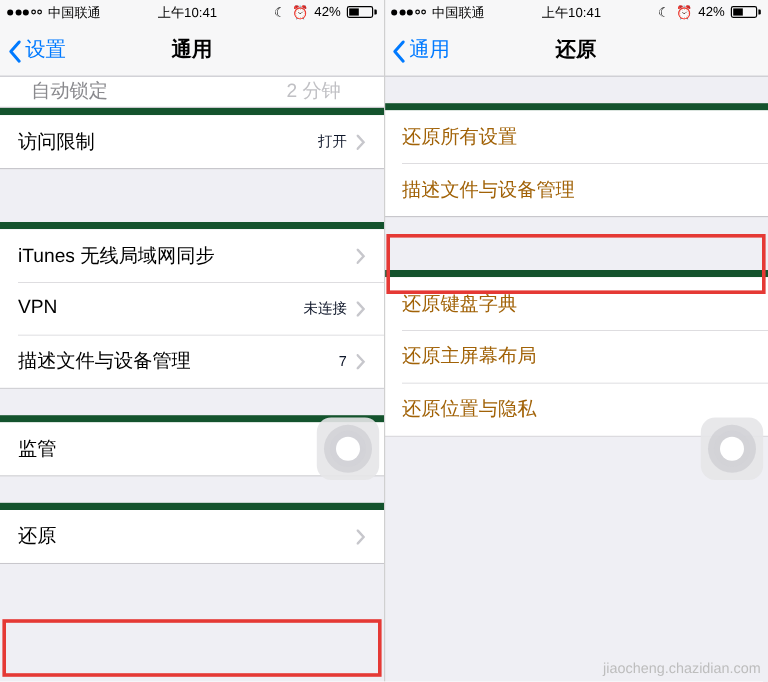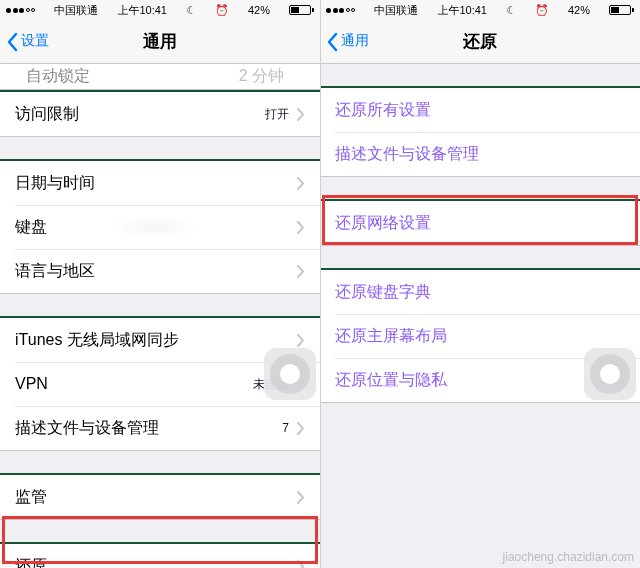--- a/index.html
+++ b/index.html
@@ -1,35 +1,35 @@
 <!DOCTYPE html>
 <html><head>
 <meta charset="utf-8">
 <style>
 *{margin:0;padding:0;box-sizing:border-box;font-family:-apple-system,"Helvetica Neue",Arial,sans-serif;-webkit-font-smoothing:antialiased}
 body{width:640px;height:568px;background:#fff;position:relative;overflow:hidden}
 .phones{display:flex;width:640px;height:568px}
 .phone{width:320px;height:568px;background:#efeff4;position:relative;overflow:hidden}
 .divider-v{position:absolute;left:320px;top:0;width:1px;height:568px;background:#d0d0d0}
 .status{height:20px;background:#f7f7f8;display:flex;align-items:center;justify-content:space-between;padding:0 6px;font-size:11px;color:#000}
-.status .left,.status .right{display:flex;align-items:center;gap:19px}
+.status .left,.status .right{display:flex;align-items:center;gap:5px}
 .dots{display:flex;gap:1.5px;align-items:center}
 .dot{width:5px;height:5px;border-radius:50%;background:#000}
 .dot.empty{background:transparent;border:1px solid #000;width:4px;height:4px}
 .nav{height:44px;background:#f7f7f8;border-bottom:1px solid #c8c7cc;display:flex;align-items:center;position:relative}
-.back{display:flex;align-items:flex-start;color:#007aff;font-size:14px;padding-left:6px;gap:3px}
+.back{display:flex;align-items:flex-end;color:#007aff;font-size:17px;padding-left:6px;gap:3px}
 .back svg{width:12px;height:20px}
 .title{position:absolute;left:0;right:0;text-align:center;font-size:17px;font-weight:600;color:#000;pointer-events:none}
 .content{overflow:hidden}
 .gap{height:22px}
-.group{background:#fff;border-top:2px solid #14532d;border-bottom:1px solid #c8c7cc}
+.group{background:#fff;border-top:6px solid #14532d;border-bottom:1px solid #c8c7cc}
 .row{height:44px;display:flex;align-items:center;padding:0 15px;position:relative;background:#fff}
 .row+.row::before{content:"";position:absolute;left:15px;right:0;top:0;height:1px;background:#c8c7cc;transform:scaleY(.5);transform-origin:top}
 .row .label{flex:1;font-size:16px;color:#000}
-.row .label.blue{color:#8b5cf6}
+.row .label.blue{color:#a16207}
 .row .value{font-size:12px;color:#0f172a;margin-right:8px}
 .row .chev{color:#c7c7cc}
 .row .chev svg{width:8px;height:13px;display:block}
 .partial{height:26px;background:#fff;border-bottom:1px solid #c8c7cc;display:flex;align-items:center;padding:0 26px;position:relative;overflow:hidden}
 .partial .label{flex:1;font-size:16px;color:#8a8a8e}
 .partial .value{font-size:16px;color:#c0c0c4;margin-right:10px}
 .redbox{position:absolute;border:3px solid #e53935;pointer-events:none;z-index:10}
 .assistive{position:absolute;right:4px;bottom:168px;width:52px;height:52px;border-radius:12px;background:rgba(230,230,232,.9);display:flex;align-items:center;justify-content:center}
 .assistive .c1{width:40px;height:40px;border-radius:50%;background:rgba(200,200,205,.6);display:flex;align-items:center;justify-content:center}
 .assistive .c2{width:30px;height:30px;border-radius:50%;background:rgba(210,210,215,.8);display:flex;align-items:center;justify-content:center}
@@ -93,47 +93,20 @@
         <span class="label">访问限制</span>
         <span class="value">打开</span>
         <span class="chev">
               <svg viewBox="0 0 8 13">
                 <path d="M1 1l5 5.5L1 12" stroke="#c7c7cc" stroke-width="2" fill="none" stroke-linecap="round"></path>
               </svg>
             </span>
       </div>
     </div>
     <div class="gap"></div>
-    <div class="group">
-      <div class="row">
-        <span class="label">日期与时间</span>
-        <span class="chev">
-              <svg viewBox="0 0 8 13">
-                <path d="M1 1l5 5.5L1 12" stroke="#c7c7cc" stroke-width="2" fill="none" stroke-linecap="round"></path>
-              </svg>
-            </span>
-      </div>
-      <div class="row">
-        <span class="label">键盘</span>
-        <span class="smudge" style="left:110px"></span>
-        <span class="chev" style="margin-left:auto">
-              <svg viewBox="0 0 8 13">
-                <path d="M1 1l5 5.5L1 12" stroke="#c7c7cc" stroke-width="2" fill="none" stroke-linecap="round"></path>
-              </svg>
-            </span>
-      </div>
-      <div class="row">
-        <span class="label">语言与地区</span>
-        <span class="chev">
-              <svg viewBox="0 0 8 13">
-                <path d="M1 1l5 5.5L1 12" stroke="#c7c7cc" stroke-width="2" fill="none" stroke-linecap="round"></path>
-              </svg>
-            </span>
-      </div>
-    </div>
     <div class="gap"></div>
     <div class="group">
       <div class="row">
         <span class="label">iTunes 无线局域网同步</span>
         <span class="chev">
               <svg viewBox="0 0 8 13">
                 <path d="M1 1l5 5.5L1 12" stroke="#c7c7cc" stroke-width="2" fill="none" stroke-linecap="round"></path>
               </svg>
             </span>
       </div>
@@ -227,25 +200,20 @@
     <div class="gap"></div>
     <div class="group">
       <div class="row">
         <span class="label blue">还原所有设置</span>
       </div>
       <div class="row">
         <span class="label blue">描述文件与设备管理</span>
       </div>
     </div>
     <div class="gap"></div>
-    <div class="group">
-      <div class="row">
-        <span class="label blue">还原网络设置</span>
-      </div>
-    </div>
     <div class="gap"></div>
     <div class="group">
       <div class="row">
         <span class="label blue">还原键盘字典</span>
       </div>
       <div class="row">
         <span class="label blue">还原主屏幕布局</span>
       </div>
       <div class="row">
         <span class="label blue">还原位置与隐私</span>

